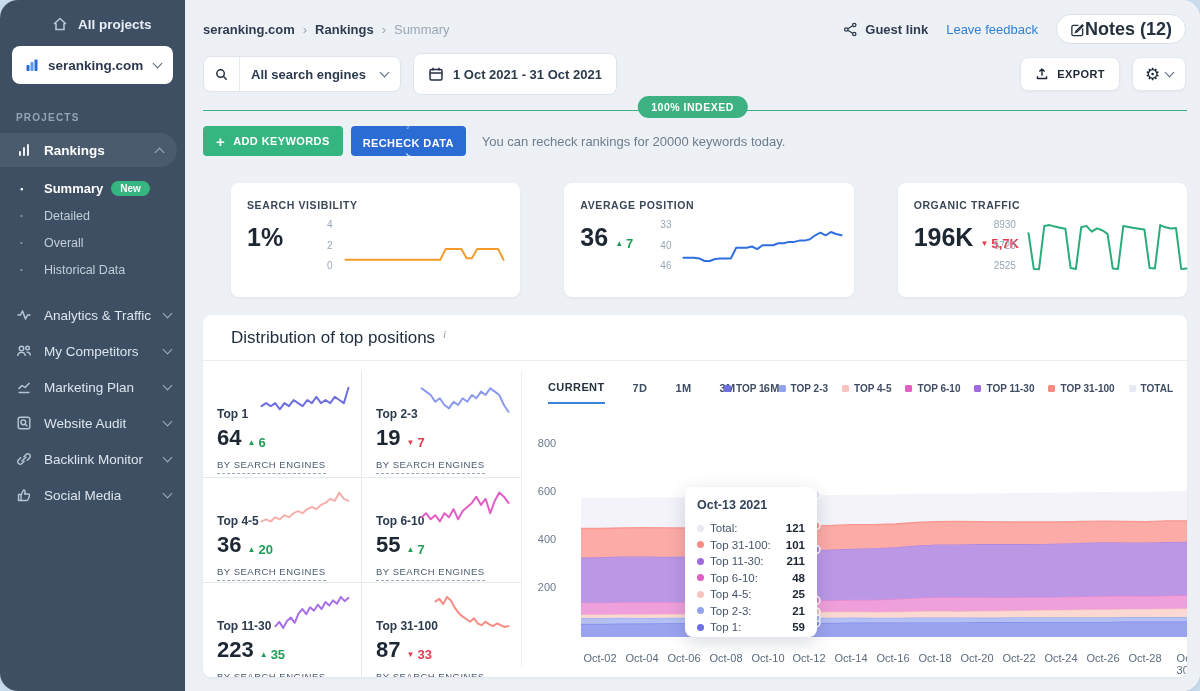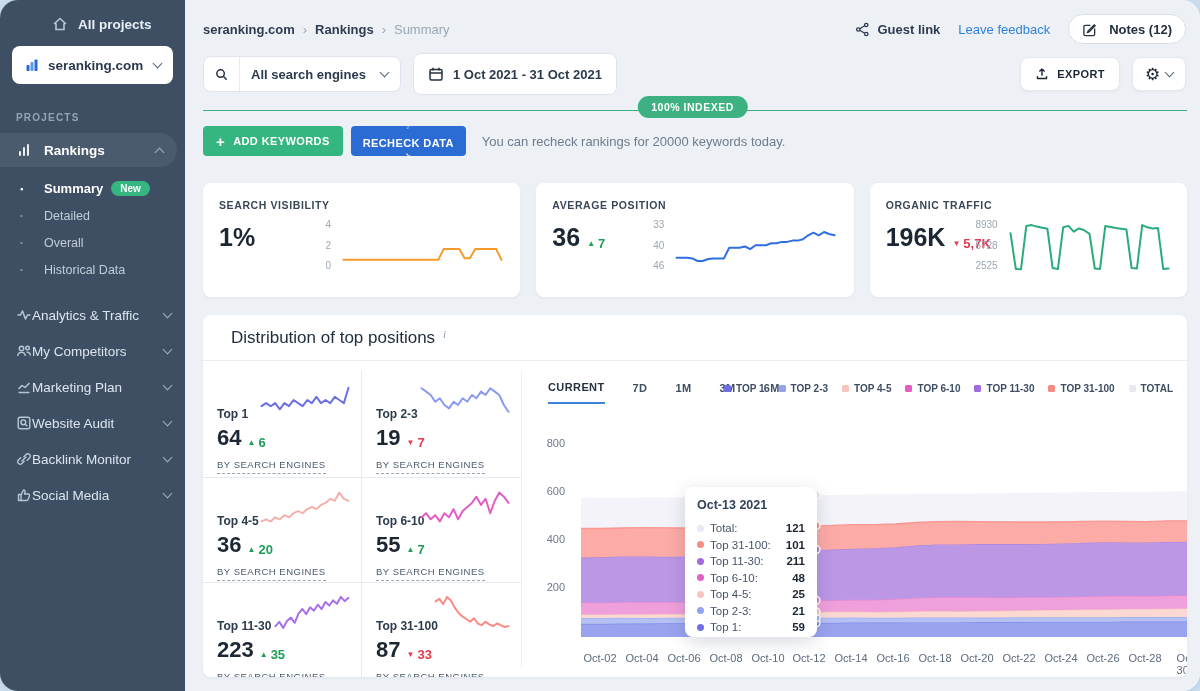--- a/index.html
+++ b/index.html
@@ -15,38 +15,38 @@
 .sb-active { background:#4b5b6e; border-radius:0 17px 17px 0; margin-right:8px; height:34px; display:flex; align-items:center; padding:0 14px 0 16px; gap:12px; cursor:pointer; }
 .sb-active .lbl { font-size:13.5px; font-weight:bold; color:#fff; flex:1; }
 .sb-sub { margin:8px 0 4px; }
 .sb-sub-row { display:flex; align-items:center; height:27px; padding-left:20px; gap:0; cursor:pointer; }
 .bullet { width:24px; font-size:8px; color:#8a9aab; }
 .bullet.sq { color:#fff; font-size:9px; }
 .sb-sub-row .slbl { font-size:12.5px; color:#c2cdd9; }
 .sb-sub-row .slbl.on { color:#fff; font-weight:bold; font-size:13px; }
 .badge-new { background:#35b57f; color:#fff; font-size:10px; font-weight:bold; border-radius:9px; padding:2px 9px; margin-left:8px; }
 .sb-items { margin-top:14px; }
-.sb-item { height:36px; display:flex; align-items:center; padding:0 14px 0 16px; cursor:pointer; }
+.sb-item { height:36px; display:flex; align-items:center; padding:0 14px 0 16px; gap:12px; cursor:pointer; }
 .sb-item .lbl { font-size:13.5px; color:#dce5ee; flex:1; }
 .sb-icon { width:16px; height:16px; color:#b9c6d4; flex:none; }
 .chev { width:7px; height:7px; border-right:1.6px solid #9fb0c1; border-bottom:1.6px solid #9fb0c1; transform:rotate(45deg); margin-top:-3px; }
 .chev.up { transform:rotate(-135deg); margin-top:4px; }
 .chev.dark { border-color:#55657a; }
 
 
 .main { position:relative; flex:1; background:#edf1f6; }
 .topbar { position:absolute; top:14px; left:18px; right:14px; display:flex; align-items:center; }
 .crumbs { display:flex; align-items:center; gap:8px; font-size:13px; }
 .crumb { color:#2f3c50; font-weight:bold; cursor:pointer; }
 .crumb.muted { color:#9aa7b5; font-weight:normal; cursor:default; }
 .crumb-sep { color:#9aa7b5; font-size:13px; }
 .top-right { margin-left:auto; display:flex; align-items:center; gap:18px; }
 .guest { display:flex; align-items:center; gap:7px; font-size:13px; color:#2f3c50; font-weight:bold; cursor:pointer; }
 .feedback { font-size:13px; color:#2f80d8; cursor:pointer; }
-.notes-pill { display:flex; align-items:center; gap:12px; height:30px; border:1px solid #d9e0e8; background:#fff; border-radius:16px; padding:0 13px; font-size:13px; color:#25313f; font-weight:bold; cursor:pointer; }
+.notes-pill { display:flex; align-items:center; gap:0; height:30px; border:1px solid #d9e0e8; background:#fff; border-radius:16px; padding:0 13px; font-size:18px; color:#25313f; font-weight:bold; cursor:pointer; }
 
 .filterbar { position:absolute; top:56px; left:18px; right:14px; height:36px; display:flex; align-items:center; }
 .se-select { display:flex; align-items:center; background:#fff; border:1px solid #dfe4ec; border-radius:8px; height:36px; width:198px; cursor:pointer; }
 .se-search { width:36px; height:100%; border-right:1px solid #e6ebf1; display:flex; align-items:center; justify-content:center; }
 .se-select .val { flex:1; padding-left:11px; font-size:13px; font-weight:bold; color:#2c3a4e; }
 .se-select .chev, .date-box .chev { margin-right:12px; }
 .date-box { display:flex; align-items:center; gap:9px; background:#fff; border:1px solid #dfe4ec; border-radius:8px; height:42px; padding:0 14px; margin-left:12px; font-size:13px; font-weight:bold; color:#2c3a4e; cursor:pointer; }
 .fb-right { margin-left:auto; display:flex; align-items:center; gap:12px;justify-content:center; }
 .btn-export { display:flex; align-items:center; gap:8px; height:34px; background:#fff; border:1px solid #e3e8ef; border-radius:8px; padding:0 14px; font-size:11px; font-weight:bold; letter-spacing:.4px; color:#1d2633; cursor:pointer; box-shadow:0 1px 2px rgba(40,50,70,.05); }
 .btn-gear { display:flex; align-items:center; gap:6px; height:34px; width:54px; justify-content:center; background:#fff; border:1px solid #e3e8ef; border-radius:8px; cursor:pointer; box-shadow:0 1px 2px rgba(40,50,70,.05); }
@@ -57,21 +57,21 @@
 
 .actions { position:absolute; top:126px; left:18px; display:flex; align-items:center; gap:8px; }
 .btn-green { display:flex; align-items:center; gap:8px; height:30px; padding:0 13px; background:#35b57f; color:#fff; border-radius:4px; font-size:11px; font-weight:bold; letter-spacing:.4px; cursor:pointer; }
 .btn-blue { display:flex; align-items:center; gap:8px; height:30px; padding:0 12px; background:#2a6bd4; color:#fff; border-radius:4px; font-size:11px; font-weight:bold; letter-spacing:.4px; cursor:pointer;flex-direction:column; }
 .btn-blue .chev, .btn-blue .chev.w { border-color:#fff; width:5px; height:5px; }
 .plus-glyph { font-size:15px; font-weight:bold; line-height:1; }
 .hint { margin-left:8px; font-size:13px; color:#6d7c8c; }
 
 
 .cards { position:absolute; top:183px; left:18px; right:13px; display:flex; gap:16px; }
-.mcard { position:relative; background:#fff; border-radius:8px; height:114px; flex:1; box-shadow:0 1px 3px rgba(40,50,70,.06); padding:16px; }
+.mcard { position:relative; background:#fff; border-radius:8px; height:114px; flex:1; box-shadow:0 1px 3px rgba(40,50,70,.06); padding:16px;margin-left:28px; }
 .mcard .mtitle { font-size:10.5px; font-weight:bold; letter-spacing:.6px; color:#3a4757; }
 .mcard .mnum-row { display:flex; align-items:baseline; gap:7px; margin-top:12px; }
 .mcard .mnum { font-size:25px; font-weight:bold; color:#1d2633; }
 .delta { font-size:13px; font-weight:bold; display:flex; align-items:center; gap:3px; }
 .delta .tri { font-size:8px; }
 .mchart { position:absolute; top:36px; left:96px; right:16px; height:56px; display:flex; }
 .maxis { width:42px; height:52px; display:flex; flex-direction:column; justify-content:space-between; align-items:flex-end; padding-right:10px; font-size:10px; color:#9aa7b5; }
 .mspark { flex:1; height:56px; }
 
 
@@ -90,21 +90,21 @@
 .mini .by { position:absolute; left:14px; top:88px; font-size:9.5px; letter-spacing:.5px; color:#4a5a6e; border-bottom:1px dashed #97a5b4; padding-bottom:3px; cursor:pointer; }
 .vline { position:absolute; left:318px; top:56px; bottom:10px; width:1px; background:#edf0f4; }
 
 
 .tabs { position:absolute; left:345px; top:66px; display:flex; align-items:center; gap:28px; }
 .tab { font-size:11px; font-weight:bold; letter-spacing:.4px; color:#3f4d63; cursor:pointer; padding-bottom:9px; }
 .tab.on { color:#25313f; border-bottom:2px solid #3b82d9; }
 .legend { position:absolute; right:14px; top:68px; display:flex; align-items:center; gap:14px; }
 .leg { display:flex; align-items:center; gap:5px; font-size:10px; font-weight:bold; color:#3f4d63; cursor:pointer; }
 .leg .sw { width:7px; height:7px; border-radius:1.5px; }
-.ylab { position:absolute; width:36px; text-align:right; font-size:11px; color:#6b7a8d; }
+.ylab { position:absolute; width:36px; text-align:center; font-size:11px; color:#6b7a8d; }
 .xlab { position:absolute; top:337px; transform:translateX(-50%); font-size:11px; color:#5b6b7d; }
 .plot { position:absolute; left:375px; top:115px; width:632px; height:215px; }
 .tooltip { position:absolute; left:482px; top:172px; width:132px; height:150px; background:#fff; border-radius:8px; box-shadow:0 5px 18px rgba(40,50,80,.18); z-index:5; padding:11px 12px; }
 .tt-title { font-size:12.5px; font-weight:bold; color:#33415a; margin-bottom:8px; }
 .tt-row { display:flex; align-items:center; height:16.5px; font-size:11.5px; color:#45546a; }
 .tt-dot { width:7px; height:7px; border-radius:50%; margin-right:6px; flex:none; }
 .tt-val { margin-left:auto; font-weight:bold; color:#1d2633; }
 svg { display:block; }
 </style>
 </head>

